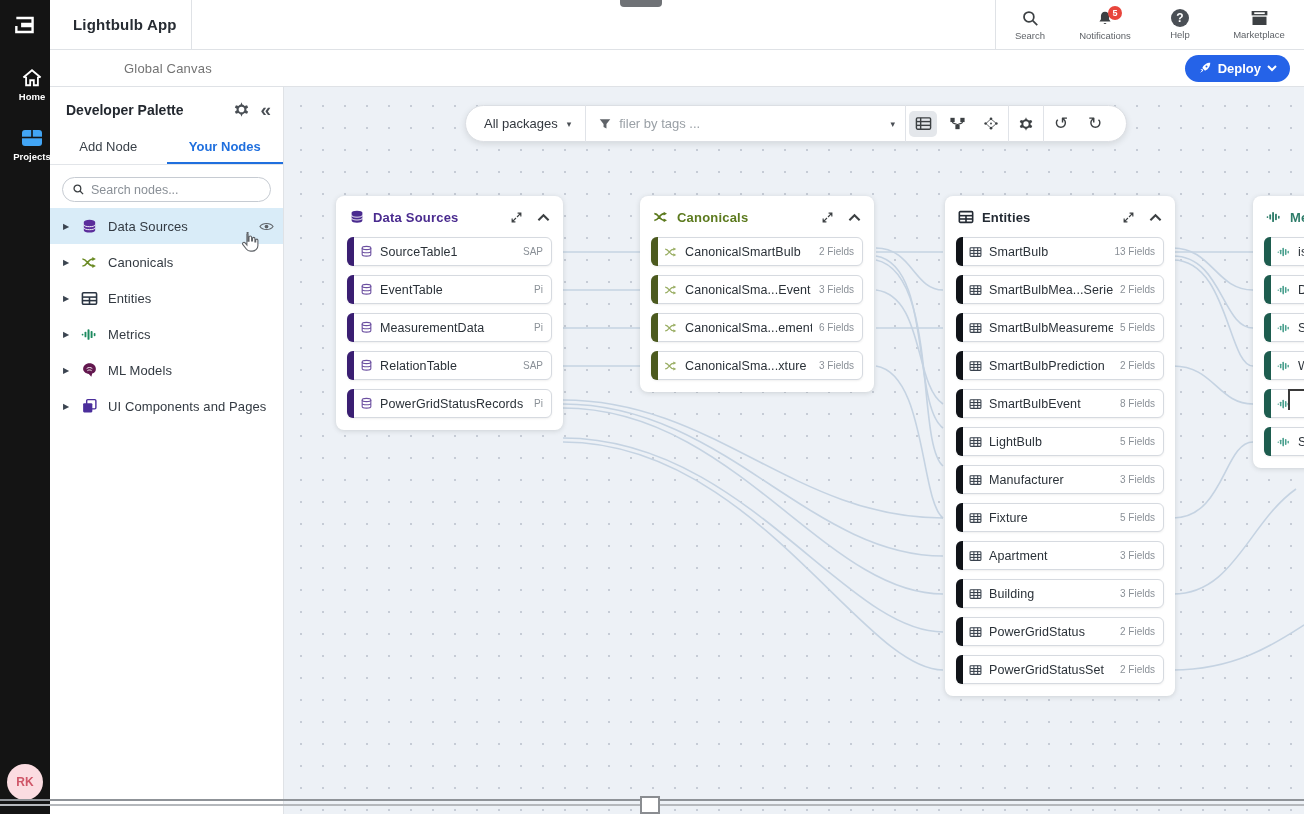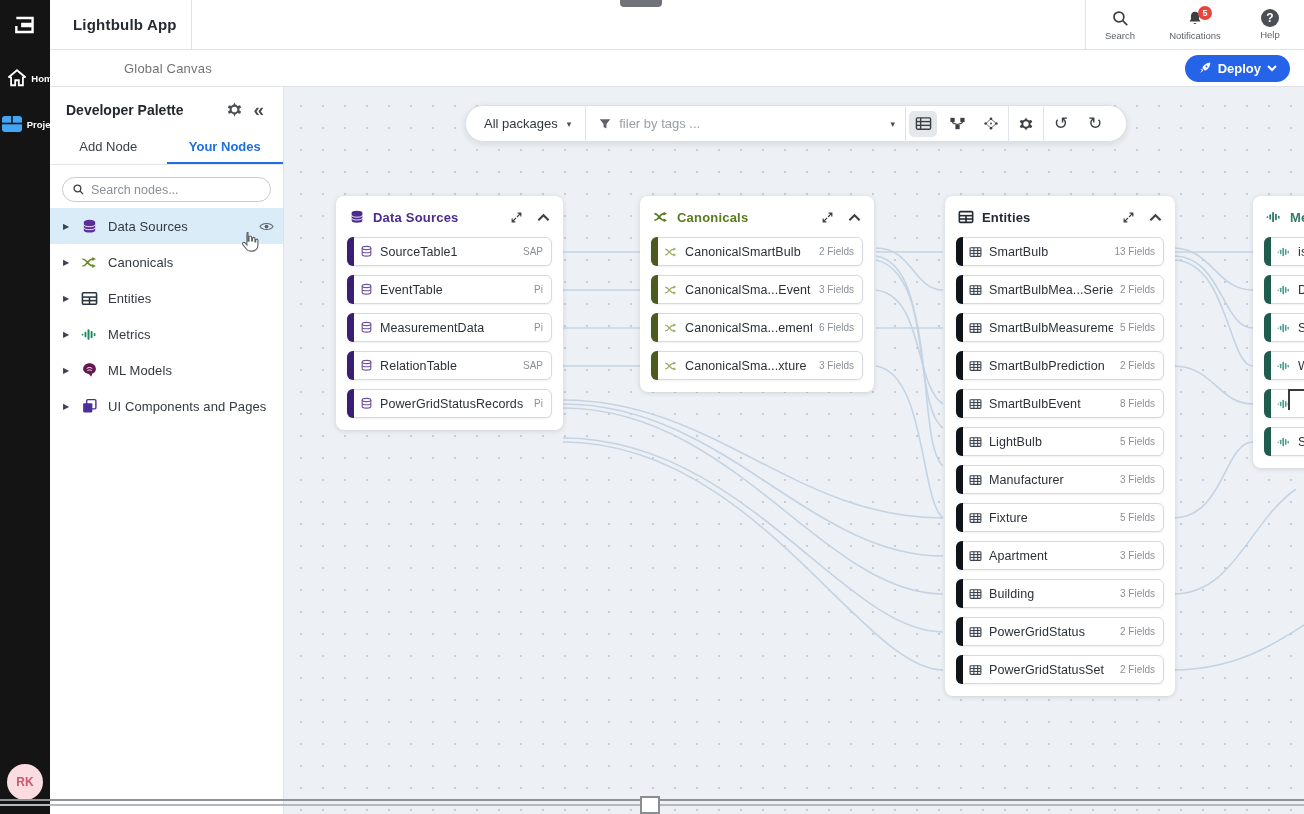--- a/index.html
+++ b/index.html
@@ -2,21 +2,21 @@
 <html><head>
 <meta charset="utf-8">
 <style>
   * { margin:0; padding:0; box-sizing:border-box; }
   html,body { width:1304px; height:814px; font-family:"Liberation Sans",sans-serif; background:#fff; position:relative; overflow:hidden; }
   svg { display:block; }
 
   
   #rail { position:absolute; left:0; top:0; width:50px; height:814px; background:#141414; z-index:30; display:flex; flex-direction:column; align-items:center; }
   .rail-logo { margin-top:8px; width:34px; height:34px; display:flex; align-items:center; justify-content:center; }
-  .rail-item { margin-top:26px; display:flex; flex-direction:row; align-items:center; gap:3px; cursor:pointer;margin-left:14px; }
+  .rail-item { margin-top:26px; display:flex; flex-direction:column; align-items:center; gap:3px; cursor:pointer;margin-left:14px; }
   .rail-item span { color:#fff; font-size:9.5px; font-weight:700; }
   .rail-avatar { position:absolute; bottom:14px; left:7px; width:36px; height:36px; border-radius:50%; background:#fbdce1; color:#cf5668; font-size:12px; font-weight:700; display:flex; align-items:center; justify-content:center; }
 
   
   #topbar { position:absolute; left:50px; top:0; width:1254px; height:50px; background:#fff; border-bottom:1px solid #dfe2e6; z-index:25; display:flex; }
   .title-cell { width:142px; border-right:1px solid #dfe2e6; display:flex; align-items:center; padding-left:23px; }
   .app-title { font-size:15px; font-weight:600; color:#272c33; letter-spacing:.2px; }
   .tb-spacer { flex:1; }
   .nav-group { display:flex; border-left:1px solid #dfe2e6; }
   .nav-item { width:68px; display:flex; flex-direction:column; align-items:center; justify-content:center; gap:2px; cursor:pointer; position:relative; color:#3c4043; }
@@ -24,21 +24,21 @@
   .nav-badge { position:absolute; top:6px; left:50%; margin-left:3px; min-width:14px; height:14px; border-radius:7px; background:#e8453c; color:#fff; font-size:9px; font-weight:700; display:flex; align-items:center; justify-content:center; padding:0 3px; }
   .nav-item.w80 { width:82px; } .nav-item.w88 { width:90px; }
 
   
   #subheader { position:absolute; left:50px; top:50px; width:1254px; height:37px; background:#fff; border-bottom:1px solid #dfe2e6; z-index:25; display:flex; align-items:center; }
   .breadcrumb { padding-left:30px; font-size:13px; color:#737373; letter-spacing:.2px;margin-left:44px; }
   .deploy-btn { margin-left:auto; margin-right:14px; height:27px; background:#2563e8; border-radius:14px; color:#fff; display:flex; align-items:center; gap:6px; padding:0 13px; font-size:13px; font-weight:600; cursor:pointer; border:none; }
 
   
   #palette { position:absolute; left:50px; top:87px; width:234px; height:727px; background:#fff; border-right:1px solid #dfe2e6; z-index:20; }
-  .pal-head { display:flex; align-items:center; padding:14px 19px 6px 16px; }
+  .pal-head { display:flex; align-items:center; padding:14px 12px 6px 16px; }
   .pal-title { font-size:14px; font-weight:700; color:#23282f; flex:1; }
   .pal-head .hicon { color:#4a4f55; cursor:pointer; margin-left:10px; }
   .collapse-glyph { font-size:19px; font-weight:700; color:#3c4043; line-height:14px; }
   .pal-tabs { display:flex; border-bottom:1px solid #e2e5e9; margin-top:6px; }
   .pal-tab { flex:1; text-align:center; padding:9px 0 8px; font-size:13px; color:#3a4149; cursor:pointer; border-bottom:2px solid transparent; }
   .pal-tab.active { color:#1f6fde; font-weight:600; border-bottom-color:#1f6fde; }
   .pal-search { margin:12px 12px 6px; height:25px; border:1px solid #c6cbd2; border-radius:13px; display:flex; align-items:center; padding:0 9px; gap:6px; background:#fff; }
   .pal-search input { border:none; outline:none; flex:1; font-size:12.5px; color:#333; background:transparent; font-family:"Liberation Sans",sans-serif; }
   .pal-search input::placeholder { color:#8a9097; }
   .tree { margin-top:6px; }
@@ -135,20 +135,28 @@
       <svg width="18" height="19" viewBox="0 0 24 24">
           <path d="M12 3 C8.6 3 6.6 5.6 6.6 8.8 V13 L4.6 16 H19.4 L17.4 13 V8.8 C17.4 5.6 15.4 3 12 3 Z" fill="currentColor"></path>
           <path d="M10 18 a2.2 2.2 0 0 0 4 0 Z" fill="currentColor"></path>
         </svg>
       <span class="nav-badge">5</span>
       <span class="lbl">Notifications</span>
     </div>
     <div class="nav-item">
       <div style="width:18px;height:18px;border-radius:50%;background:#4a4f55;color:#fff;font-size:12px;font-weight:700;display:flex;align-items:center;justify-content:center;">?</div>
       <span class="lbl">Help</span>
+    </div>
+    <div class="nav-item w88">
+      <svg width="21" height="18" viewBox="0 0 24 20">
+          <path d="M3 2 H21 V7 H3 Z" fill="currentColor"></path>
+          <rect x="6" y="3.5" width="12" height="2" fill="#fff"></rect>
+          <path d="M4 8.5 H20 V18 H4 Z" fill="currentColor"></path>
+        </svg>
+      <span class="lbl">Marketplace</span>
     </div>
   </div>
 </div>
 
 <div id="subheader">
   <span class="breadcrumb">Global Canvas</span>
   <button class="deploy-btn">
     <svg width="14" height="14" viewBox="0 0 24 24">
         <path d="M21 3 C15 3 9.5 6.5 7.5 12 L12 16.5 C17.5 14.5 21 9 21 3 Z" fill="#fff"></path>
         <circle cx="14.6" cy="9.4" r="1.7" fill="#2563e8"></circle>

